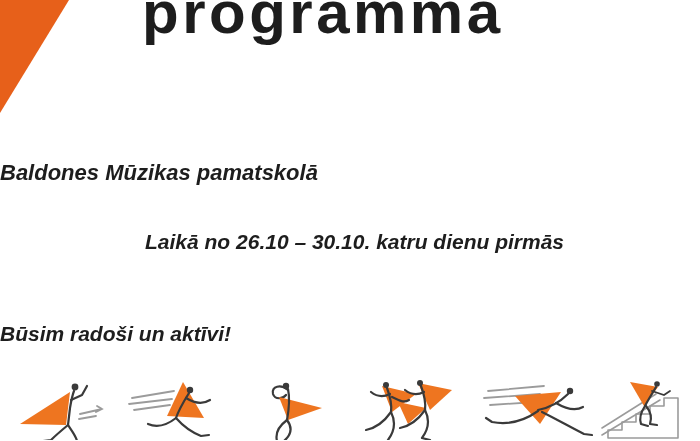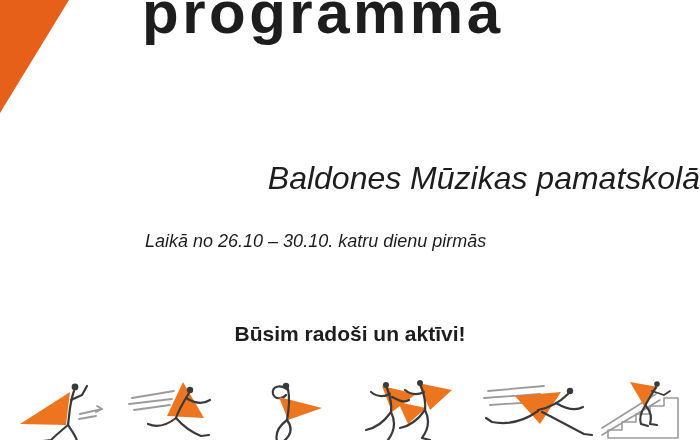--- a/index.html
+++ b/index.html
@@ -18,35 +18,35 @@
     clip-path:polygon(0 0,100% 0,0 100%);
   }
   .title{
     position:absolute;left:142px;top:-17px;
     font-size:60px;font-weight:700;line-height:1;
     letter-spacing:3.5px;color:var(--text,#1d1d1d);
     white-space:nowrap;
   }
   .school{
     position:absolute;left:0;top:162px;width:100%;
-    text-align:right;
-    font-size:32px;font-weight:400;font-style:italic;line-height:1;
+    text-align:left;
+    font-size:22px;font-weight:700;font-style:italic;line-height:1;
     white-space:nowrap;
   }
   .paragraph{
     position:absolute;left:103px;top:228px;
-    font-size:18px;font-weight:400;font-style:italic;
+    font-size:21px;font-weight:700;font-style:italic;
     line-height:27px;
   }
   .para-line{white-space:pre;}
   .para-line.indent{padding-left:42px;}
   .closing{
     position:absolute;left:0;top:320px;width:100%;
-    text-align:center;
-    font-size:21px;font-weight:700;line-height:27px;
+    text-align:left;
+    font-size:21px;font-weight:700;font-style:italic;line-height:27px;
     white-space:pre;
   }
   .figures-row{position:absolute;left:0;top:378px;width:100%;height:63px;}
   .figures-row svg{position:absolute;top:0;overflow:visible;}
   .fo{fill:var(--forange,#ee7520);stroke:none;}
   .ink{fill:none;stroke:var(--ink,#3a3a3a);stroke-width:2.2;stroke-linecap:round;stroke-linejoin:round;}
   .ink-thin{fill:none;stroke:var(--ink,#3a3a3a);stroke-width:1.8;stroke-linecap:round;}
   .ink-f{fill:var(--ink,#3a3a3a);stroke:none;}
   .spd{fill:none;stroke:var(--spd,#9b9b9b);stroke-width:1.8;stroke-linecap:round;}
   .rail{fill:none;stroke:var(--spd,#9b9b9b);stroke-width:1.6;stroke-linecap:round;stroke-linejoin:round;}

